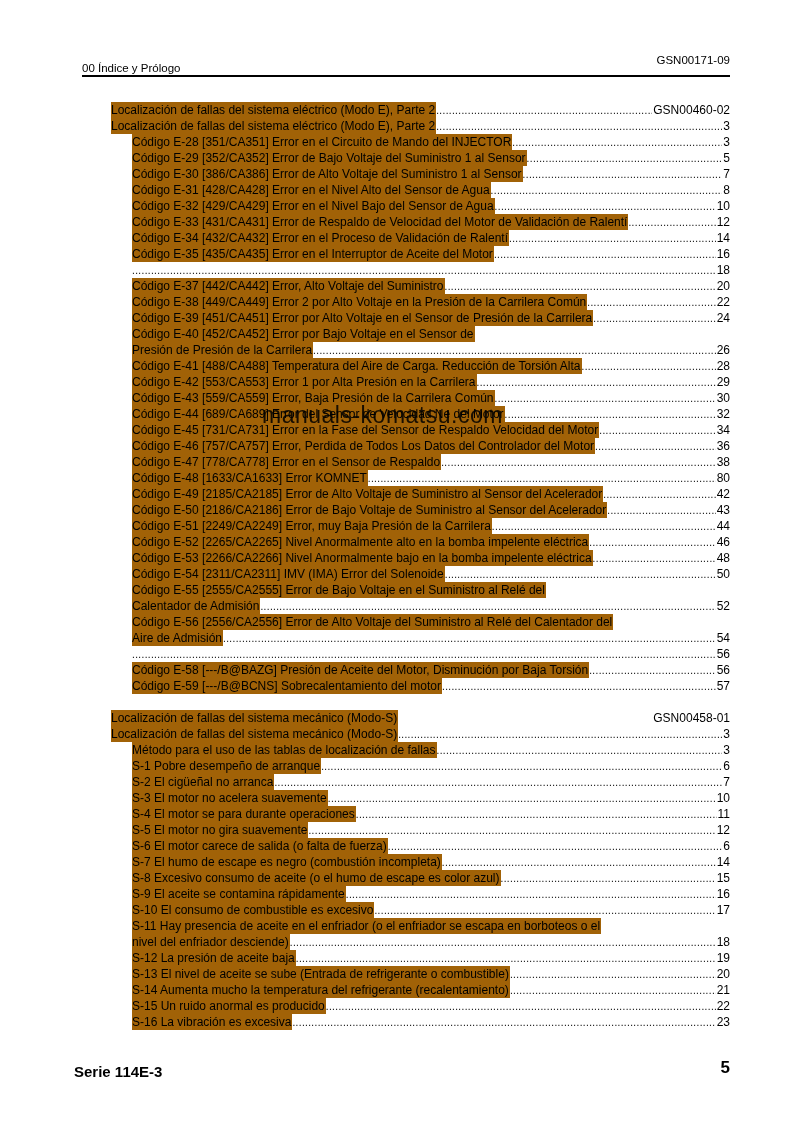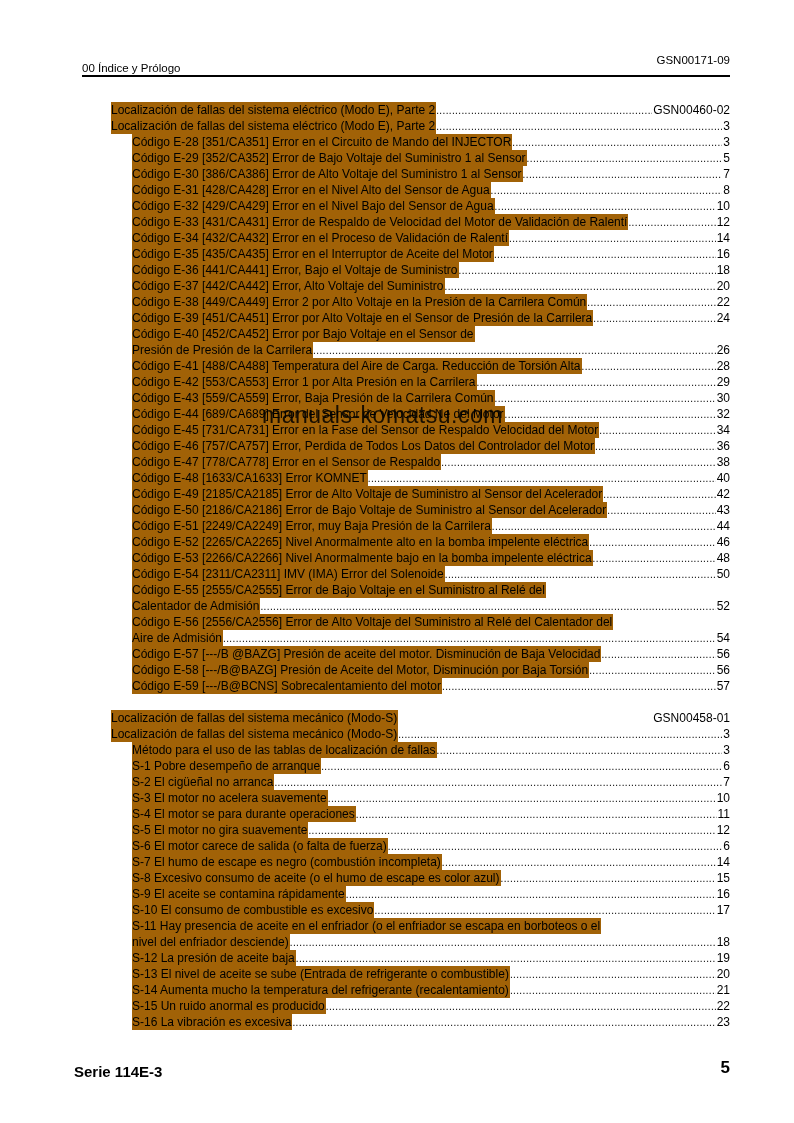--- a/index.html
+++ b/index.html
@@ -85,21 +85,20 @@
         <span class="label">Código E-34 [432/CA432] Error en el Proceso de Validación de Ralentí</span>
         <span class="leader"></span>
         <span class="page">14</span>
       </div>
       <div class="row indent">
         <span class="label">Código E-35 [435/CA435] Error en el Interruptor de Aceite del Motor</span>
         <span class="leader"></span>
         <span class="page">16</span>
       </div>
       <div class="row indent">
-        <span class="label">Código E-36 [441/CA441] Error, Bajo el Voltaje de Suministro</span>
         <span class="leader"></span>
         <span class="page">18</span>
       </div>
       <div class="row indent">
         <span class="label">Código E-37 [442/CA442] Error, Alto Voltaje del Suministro</span>
         <span class="leader"></span>
         <span class="page">20</span>
       </div>
       <div class="row indent">
         <span class="label">Código E-38 [449/CA449] Error 2 por Alto Voltaje en la Presión de la Carrilera Común</span>
@@ -152,21 +151,21 @@
         <span class="page">36</span>
       </div>
       <div class="row indent">
         <span class="label">Código E-47 [778/CA778] Error en el Sensor de Respaldo</span>
         <span class="leader"></span>
         <span class="page">38</span>
       </div>
       <div class="row indent">
         <span class="label">Código E-48 [1633/CA1633] Error KOMNET</span>
         <span class="leader"></span>
-        <span class="page">40</span>
+        <span class="page">80</span>
       </div>
       <div class="row indent">
         <span class="label">Código E-49 [2185/CA2185] Error de Alto Voltaje de Suministro al Sensor del Acelerador</span>
         <span class="leader"></span>
         <span class="page">42</span>
       </div>
       <div class="row indent">
         <span class="label">Código E-50 [2186/CA2186] Error de Bajo Voltaje de Suministro al Sensor del Acelerador</span>
         <span class="leader"></span>
         <span class="page">43</span>
@@ -205,21 +204,20 @@
         <span class="label">Código E-56 [2556/CA2556] Error de Alto Voltaje del Suministro al Relé del Calentador del</span>
         <span class="leader none"></span>
         <span class="page"></span>
       </div>
       <div class="row indent">
         <span class="label">Aire de Admisión</span>
         <span class="leader"></span>
         <span class="page">54</span>
       </div>
       <div class="row indent">
-        <span class="label">Código E-57 [---/B @BAZG] Presión de aceite del motor. Disminución de Baja Velocidad</span>
         <span class="leader"></span>
         <span class="page">56</span>
       </div>
       <div class="row indent">
         <span class="label">Código E-58 [---/B@BAZG] Presión de Aceite del Motor, Disminución por Baja Torsión</span>
         <span class="leader"></span>
         <span class="page">56</span>
       </div>
       <div class="row indent">
         <span class="label">Código E-59 [---/B@BCNS] Sobrecalentamiento del motor</span>

